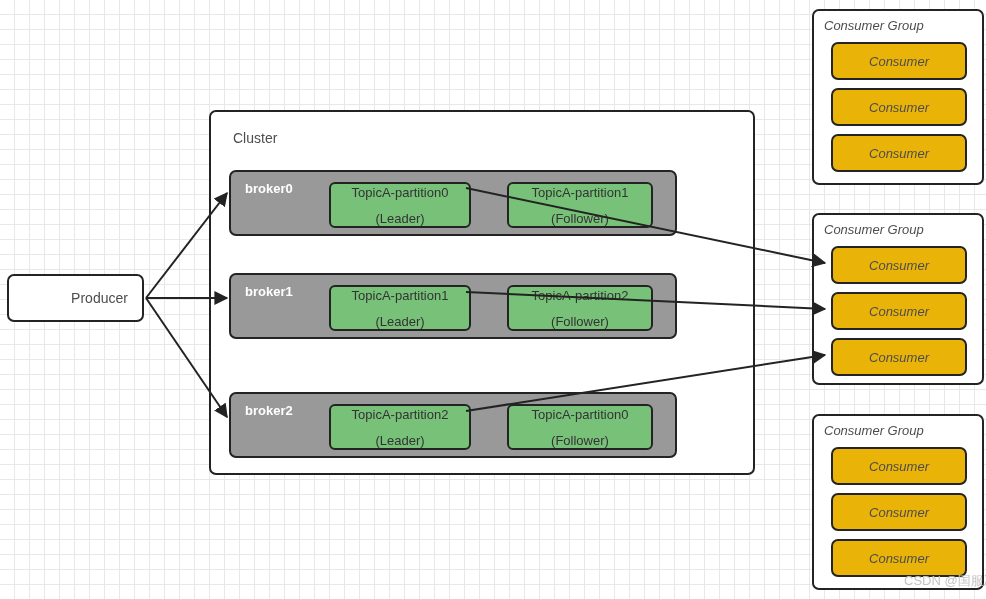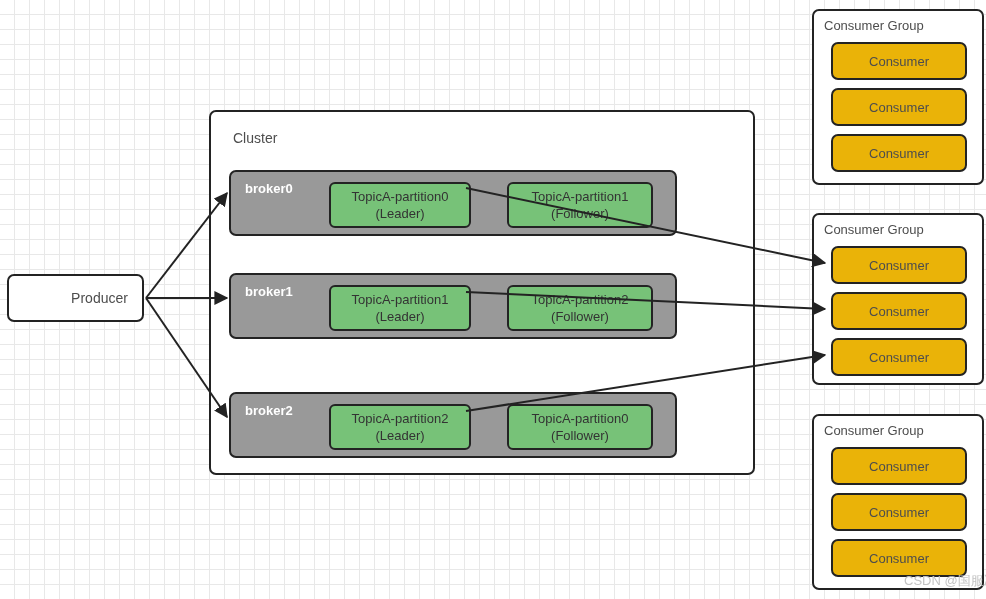--- a/index.html
+++ b/index.html
@@ -137,32 +137,33 @@
     position: absolute;
     top: 10px;
     height: 46px;
     background: #77c278;
     border: 2px solid #232323;
     border-radius: 6px;
     box-sizing: border-box;
     display: flex;
     flex-direction: column;
     align-items: center;
-    justify-content: center;
     font-size: 13px;
     color: #333333;
     line-height: 17px;
+    gap: 9px;
   }
   .partition-leader   { left: 98px;  width: 142px; }
   .partition-follower { left: 276px; width: 146px; }
 
   
   .cgroup {
     width: 172px;
     z-index: 4;
+    font-style: italic;
   }
   .cgroup-0 { left: 812px; top: 9px;   height: 176px; }
   .cgroup-1 { left: 812px; top: 213px; height: 172px; }
   .cgroup-2 { left: 812px; top: 414px; height: 176px; }
 
   .cgroup-title {
     position: absolute;
     left: 10px;
     top: 7px;
     font-size: 13px;

